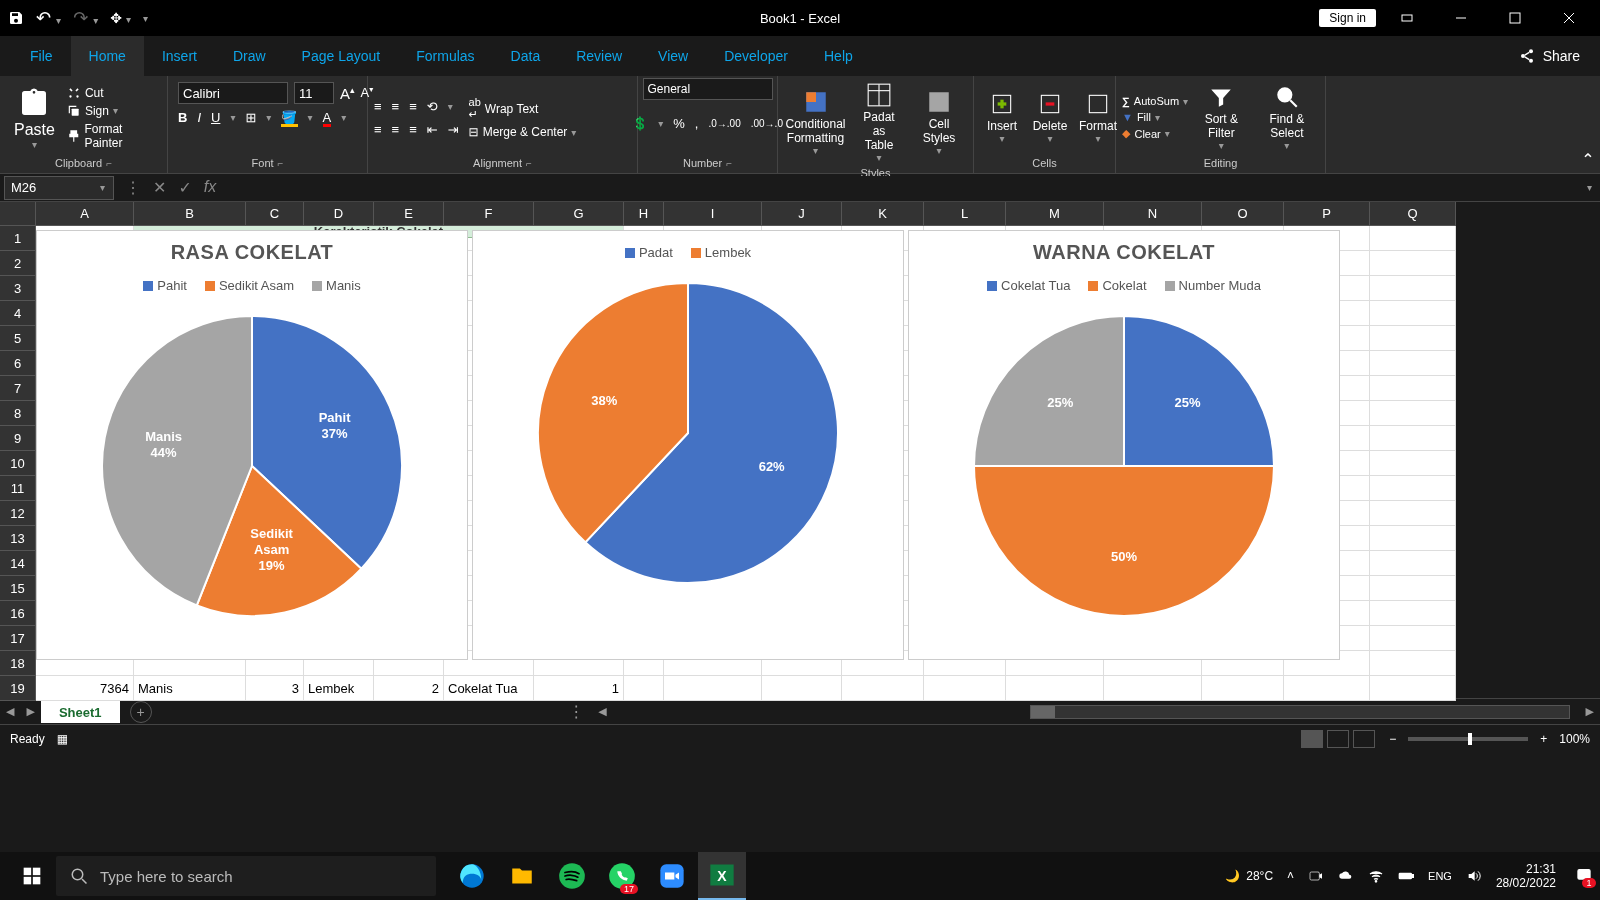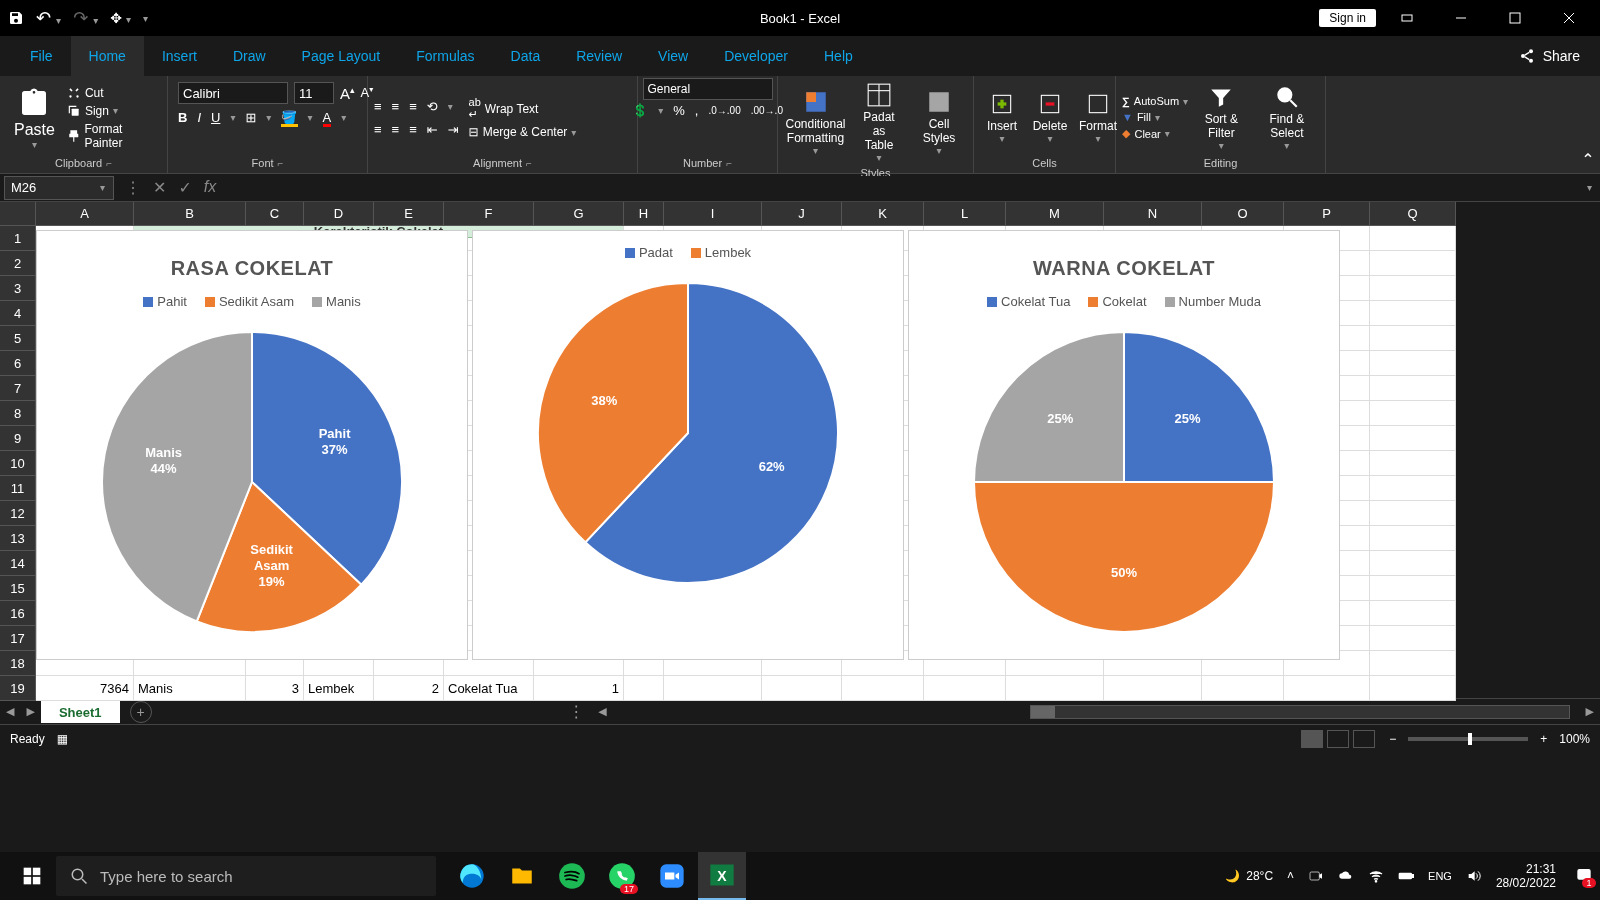--- a/index.html
+++ b/index.html
@@ -53,21 +53,21 @@
 .corner { width:36px; height:24px; background:#333; border-right:1px solid #555; border-bottom:1px solid #555;}
 .col-headers { display:flex; height:24px; background:#333;}
 .col-h { border-right:1px solid #555; border-bottom:1px solid #555; text-align:center; font-size:13px; color:#fff; display:flex; align-items:center; justify-content:center;}
 .row-headers { width:36px; background:#333; display:flex; flex-direction:column;}
 .row-h { height:25px; border-bottom:1px solid #555; border-right:1px solid #555; text-align:center; font-size:13px; display:flex; align-items:center; justify-content:center;}
 .cells { flex:1; background:#fff; position:relative; overflow:hidden;}
 .cell-row { display:flex; height:25px;}
 .cell { border-right:1px solid #ddd; border-bottom:1px solid #ddd; color:#000; font-size:13px; padding:2px 4px; display:flex; align-items:center; overflow:hidden;}
 .truncated-header { background:#d4edda; color:#333; font-weight:bold; justify-content:center;}
 .chart-container { position:absolute; background:#fff; border:1px solid #ccc;}
-.chart-title { text-align:center; font-size:20px; font-weight:bold; color:#555; margin-top:26px; letter-spacing:0.5px;}
+.chart-title { text-align:center; font-size:20px; font-weight:bold; color:#555; margin-top:10px; letter-spacing:0.5px;}
 .legend { display:flex; justify-content:center; gap:18px; margin-top:14px; font-size:13px; color:#555;}
 .legend-item { display:flex; align-items:center; gap:4px;}
 .legend-swatch { width:10px; height:10px;}
 .pie-wrap { display:flex; justify-content:center; margin-top:18px;}
 .pie-label { font-size:13px; font-weight:bold; fill:#fff;}
 
 
 .sheet-tabs { height:26px; background:#1a1a1a; display:flex; align-items:center; border-top:1px solid #444;}
 .tab-nav { padding:0 6px; color:#999; cursor:pointer; font-size:11px;}
 .sheet-tab { background:#fff; color:#1a6b2f; padding:3px 18px; font-size:13px; font-weight:bold; border-top:2px solid #fff; cursor:pointer;}
@@ -254,21 +254,21 @@
           </div>
       </div>
     </div>
     <div class="ribbon-group-label">
         <span>Alignment</span> 
         <span class="chevron">⌐</span>
       </div>
   </div>
 
   <div class="ribbon-group" style="width:140px;">
-    <div class="ribbon-group-body" style="flex-direction:column; gap:3px;">
+    <div class="ribbon-group-body" style="flex-direction:column; gap:16px;">
       <input class="number-fmt" value="General" style="">
       <div class="btn-row" style="gap:10px;">
         <span>💲</span>
           <span class="chevron">▾</span>
         <span>%</span>
         <span>,</span>
         <span style="font-size:10px;">.0→.00</span>
         <span style="font-size:10px;">.00→.0</span>
       </div>
     </div>

